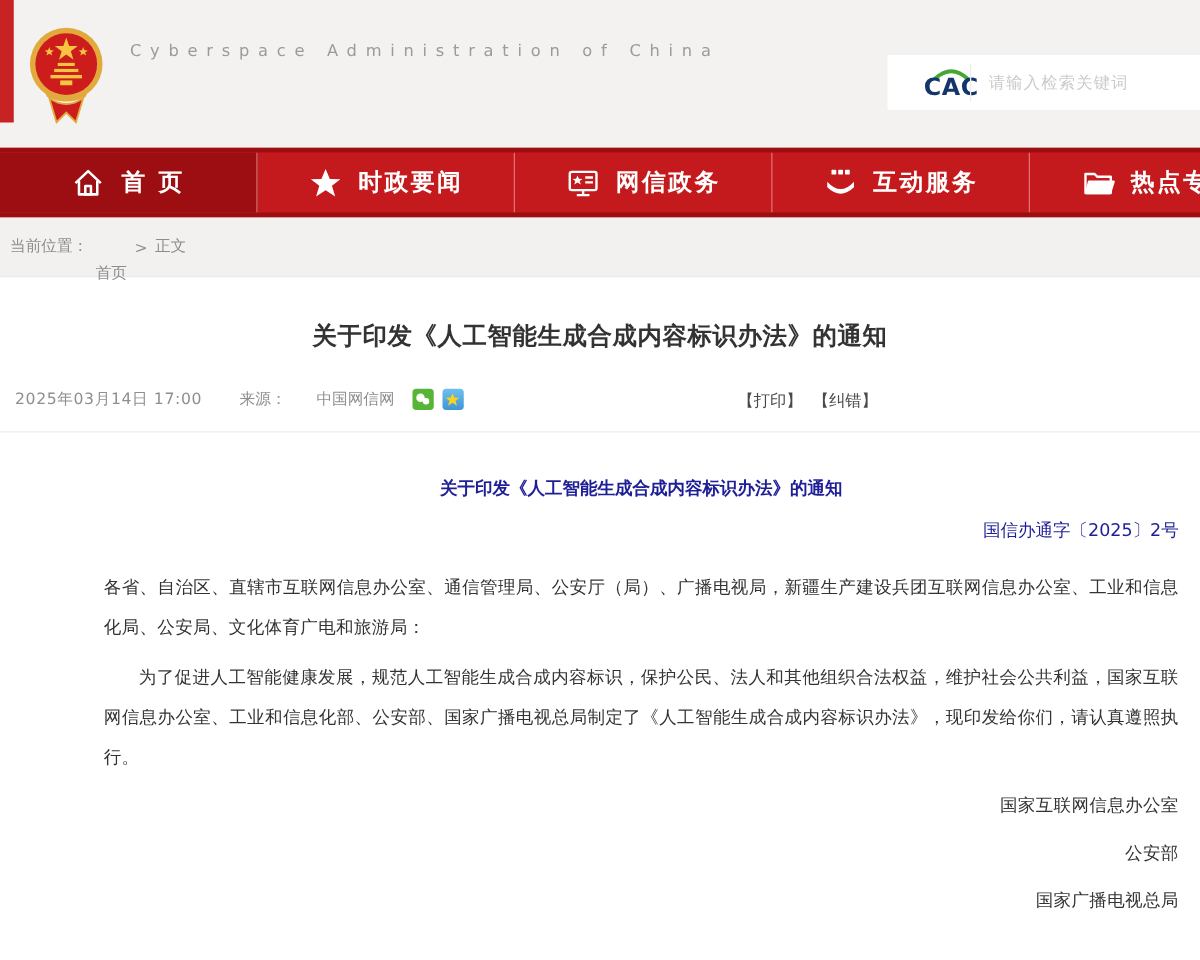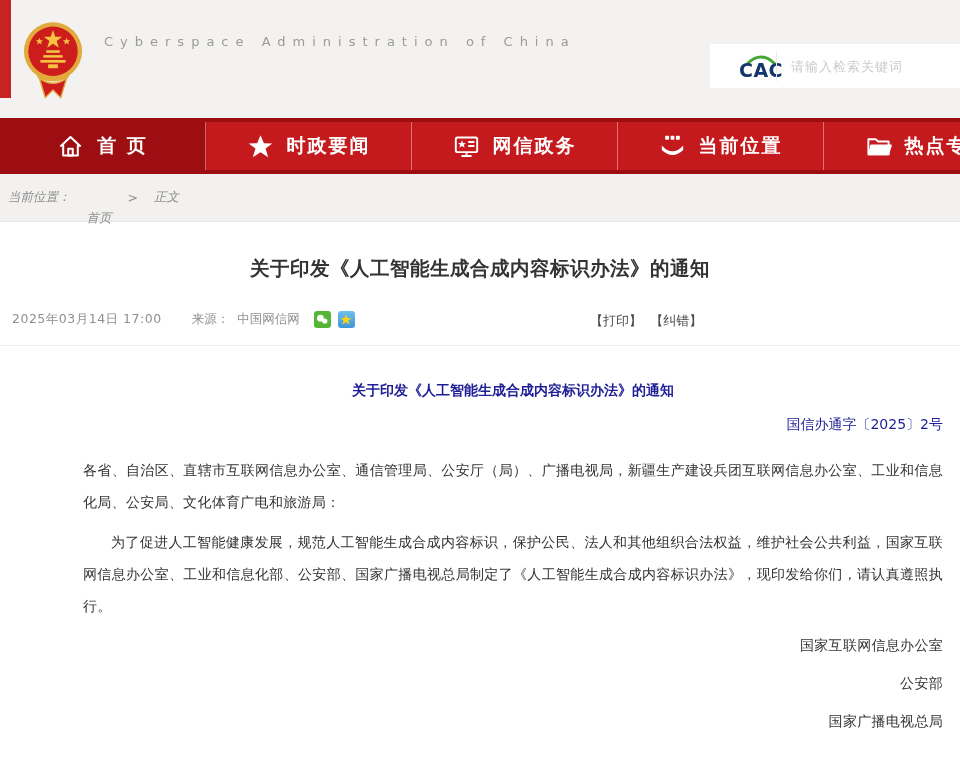--- a/index.html
+++ b/index.html
@@ -29,31 +29,31 @@
   .nav { height:56px; background:#c41a1d; border-top:4px solid #9c0e11; border-bottom:4px solid #9c0e11;
     display:flex; overflow:hidden; }
   .nav-item { flex:0 0 auto; width:206px; display:flex; align-items:center; justify-content:center;
     gap:13px; color:#fff; font-size:19px; font-weight:bold; letter-spacing:2px; cursor:pointer;
     border-right:1px solid rgba(255,220,220,0.45); }
   .nav-item.active { background:#9c0e11; }
   .nav-icon { width:27px; height:27px; flex:0 0 auto; }
 
   
   .breadcrumb { height:48px; background:#f2f1ef; border-bottom:1px solid #e8e7e5;
-    display:flex; align-items:center; padding-left:8px; font-size:12.5px; color:#8d8d8d; gap:16px;font-style:italic; }
+    display:flex; align-items:center; padding-left:8px; font-size:12.5px; color:#8d8d8d; gap:6px; }
   .crumb-link { cursor:pointer;margin-top:41px; }
 
   
   .content { background:#fff; min-height:546px; }
   .page-title { text-align:center; font-size:19.5px; font-weight:bold; color:#333;
     padding-top:33px; letter-spacing:0.5px; }
   .meta-row { position:relative; margin-top:29px; padding:0 0 17px 12px; border-bottom:1px solid #ececec;
     font-size:12.5px; color:#8f8f8f; display:flex; align-items:center; }
   .meta-date { margin-right:30px; letter-spacing:0.5px; }
-  .meta-source-label { margin-right:8px; }
+  .meta-source-label { margin-right:24px; }
   .meta-source { margin-right:14px; }
   .share-icons { display:flex; gap:7px; align-items:center; }
   .share-icon { width:17px; height:17px; border-radius:3px; display:flex; align-items:center;
     justify-content:center; cursor:pointer; }
   .share-wechat { background:#56b537; }
   .share-qzone { background:linear-gradient(#6ec0ef,#3f95d6); }
   .meta-actions { position:absolute; left:590px; top:1px; font-size:13px; color:#4a4a4a; }
   .meta-actions span { cursor:pointer; margin-right:4px; }
 
   .article-body { padding:0 17px 10px 83px; }
@@ -125,21 +125,21 @@
     </svg>
     <span>网信政务</span>
   </div>
   <div class="nav-item">
     <svg class="nav-icon" viewBox="0 0 24 24">
       <rect x="5.5" y="2.5" width="3.4" height="3.4" rx="0.6" fill="#fff"></rect>
       <rect x="10.3" y="2.5" width="3.4" height="3.4" rx="0.6" fill="#fff"></rect>
       <rect x="15.1" y="2.5" width="3.4" height="3.4" rx="0.6" fill="#fff"></rect>
       <path d="M2.5 11 Q12 21.5 21.5 11 L21.5 15 Q12 24 2.5 15 Z" fill="#fff"></path>
     </svg>
-    <span>当前位置</span>
+    <span>互动服务</span>
   </div>
   <div class="nav-item">
     <svg class="nav-icon" viewBox="0 0 24 24" fill="none" stroke="#fff" stroke-width="1.7" stroke-linejoin="round">
       <path d="M3 5.5 H9.5 L11.5 7.5 H21 V19 H3 Z"></path>
       <path d="M5.5 11 H23 L20.5 19 H3.5 Z" fill="#fff"></path>
     </svg>
     <span>热点专题</span>
   </div>
 </div>
 

